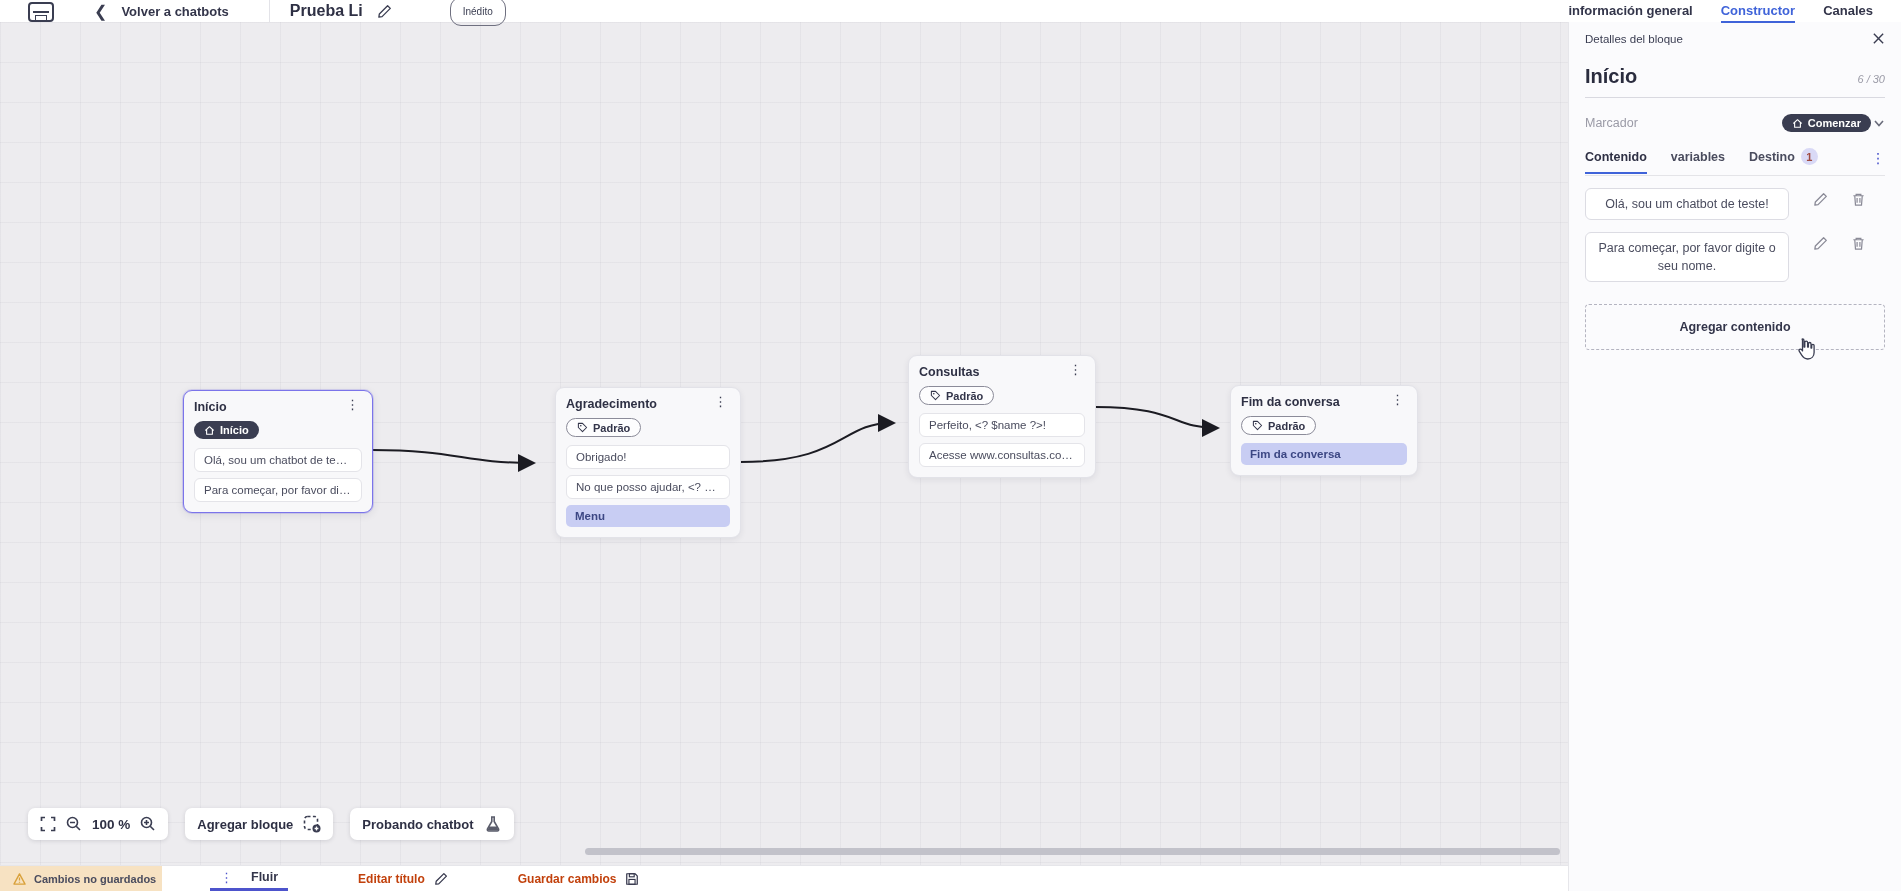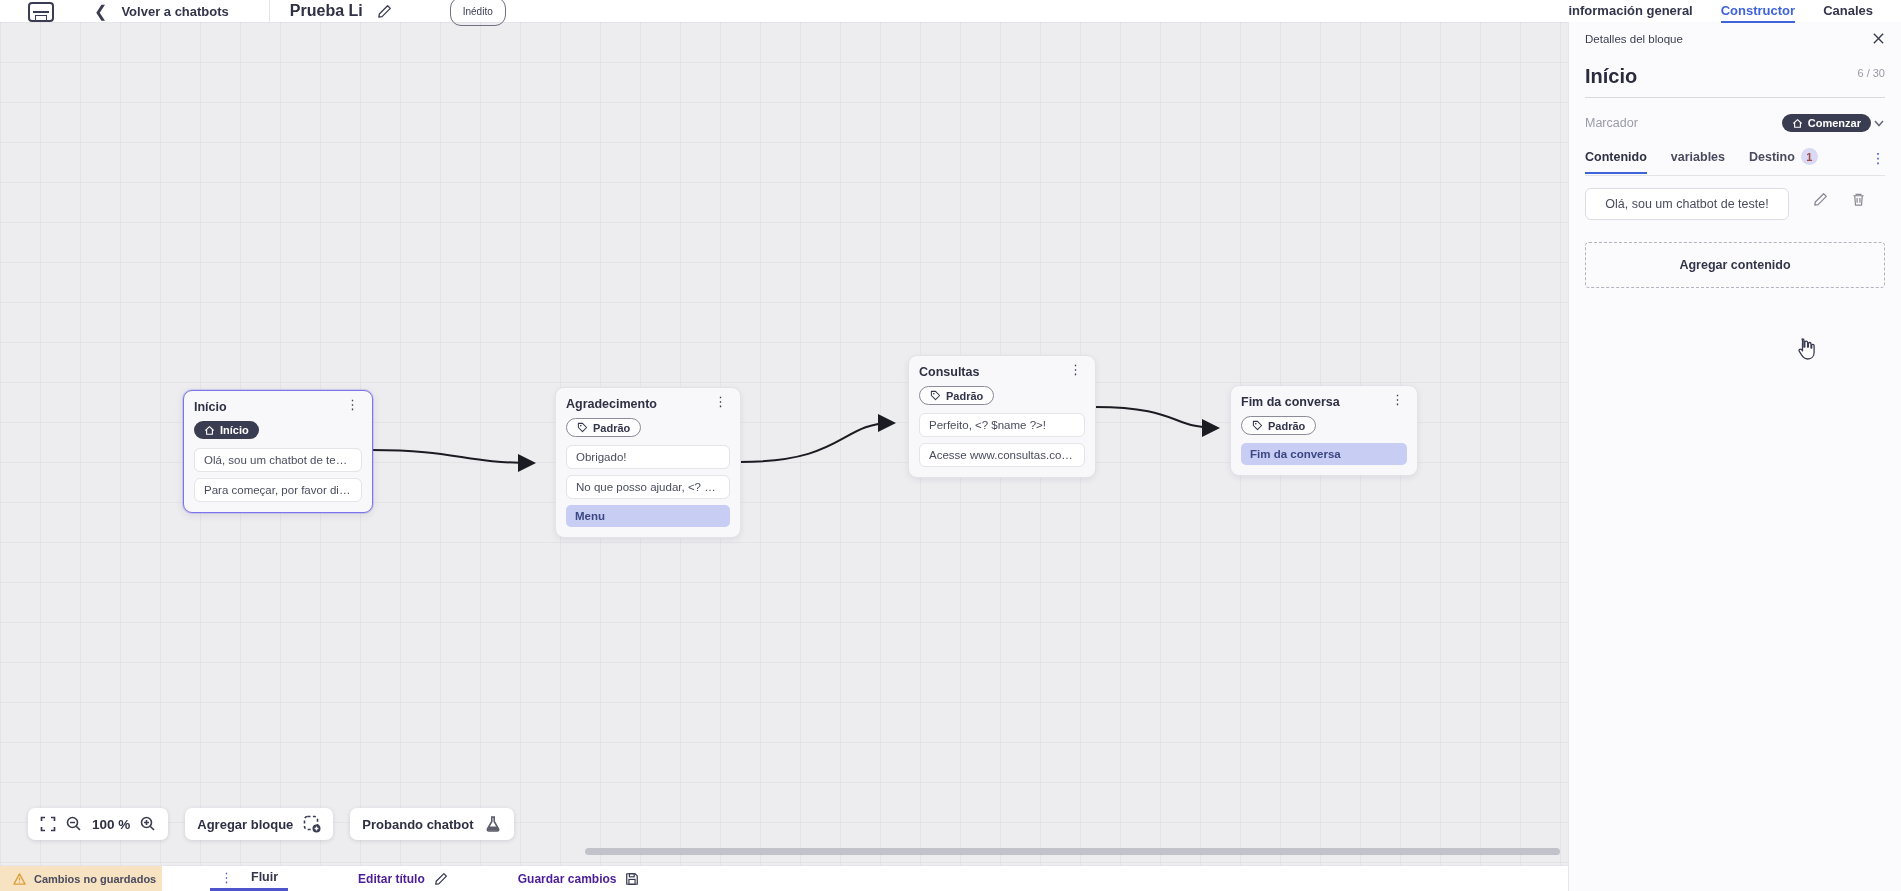--- a/index.html
+++ b/index.html
@@ -70,21 +70,21 @@
   
   .panel { position:absolute; left:1568px; top:22px; width:333px; height:869px;
     background:#fbfbfd; border-left:1px solid #e6e6ea; z-index:20; padding:0 16px;text-align:center; }
   .panel-head { display:flex; align-items:center; justify-content:space-between;
     padding:10px 0 8px 0; }
   .panel-head-label { font-size:11.5px; color:#3a3d51; }
   .close-x { width:13px; height:13px; cursor:pointer; }
   .block-title-row { display:flex; align-items:flex-start; justify-content:space-between;
     margin-top:12px; border-bottom:1px solid #d9d9e0; padding-bottom:9px; }
   .block-title { font-size:20px; font-weight:700; color:#2a2c3e; }
-  .char-counter { font-size:11px; color:#9a9aa6; margin-top:2px; }
+  .char-counter { font-size:11px; color:#9a9aa6; margin-top:8px;font-style:italic; }
   .marker-row { display:flex; align-items:center; justify-content:space-between; margin-top:16px; }
   .marker-label { font-size:12.5px; color:#9a9aa6; }
   .marker-value-wrap { display:flex; align-items:center; gap:2px; }
   .chev-down { width:12px; height:12px; }
   .panel-tabs { display:flex; align-items:center; margin-top:16px; gap:24px;
     border-bottom:1px solid #e4e4e8; }
   .panel-tab { font-size:12.5px; font-weight:700; color:#4a4c5e; padding-bottom:8px;
     border-bottom:2px solid transparent; cursor:pointer; display:flex; align-items:center; gap:6px; }
   .panel-tab.active { color:#2e3044; border-bottom-color:#3f63d9; }
   .count-badge { width:17px; height:17px; border-radius:50%; background:#d9d9f6;
@@ -106,21 +106,21 @@
   .bottombar { position:absolute; left:0; top:865px; width:1568px; height:26px; background:#fff;
     border-top:1px solid #e6e6ea; display:flex; align-items:stretch; z-index:30;gap:40px; }
   .unsaved-chip { width:162px; background:#f7e2c2; display:flex; align-items:center; gap:8px;
     padding-left:13px; font-size:11px; font-weight:700; color:#4a4c5e; }
   .warn-ico { width:13px; height:12px; }
   .flow-tab-group { display:flex; align-items:center; gap:18px; margin-left:8px; padding:0 10px;
     border-bottom:3px solid #4d54cc; cursor:pointer; }
   .bb-kebab { color:#4d54cc; font-size:13px; }
   .flow-label { font-size:12.5px; font-weight:700; color:#33354a; }
   .bb-item { display:flex; align-items:center; gap:9px; margin-left:30px; font-size:12px;
-    font-weight:700; color:#4c1d95; cursor:pointer; }
+    font-weight:700; color:#c2410c; cursor:pointer; }
   .bb-icon { width:14px; height:14px; }
 </style>
 </head>
 <body>
 
 <div class="topbar">
   <div class="logo-box"></div>
   <span class="back-chevron">❮</span>
   <span class="back-label">Volver a chatbots</span>
   <div class="tb-divider"></div>
@@ -302,20 +302,31 @@
     <div class="row-icons">
       <svg class="row-icon" viewBox="0 0 16 16">
         <path d="M11.3 1.8 L14.2 4.7 L5.4 13.5 L2 14 L2.5 10.6 Z" fill="none" stroke="#8a8a97" stroke-width="1.4" stroke-linejoin="round"></path>
       </svg>
       <svg class="row-icon" viewBox="0 0 16 16">
         <path d="M2.5 4 H13.5 M5.5 4 V2.5 H10.5 V4 M4 4 L4.8 14 H11.2 L12 4 M6.5 6.5 V11.5 M9.5 6.5 V11.5" fill="none" stroke="#8a8a97" stroke-width="1.3"></path>
       </svg>
     </div>
   </div>
 
+  <div class="content-row">
+    <div class="content-card">Para começar, por favor digite o seu nome.</div>
+    <div class="row-icons">
+      <svg class="row-icon" viewBox="0 0 16 16">
+        <path d="M11.3 1.8 L14.2 4.7 L5.4 13.5 L2 14 L2.5 10.6 Z" fill="none" stroke="#8a8a97" stroke-width="1.4" stroke-linejoin="round"></path>
+      </svg>
+      <svg class="row-icon" viewBox="0 0 16 16">
+        <path d="M2.5 4 H13.5 M5.5 4 V2.5 H10.5 V4 M4 4 L4.8 14 H11.2 L12 4 M6.5 6.5 V11.5 M9.5 6.5 V11.5" fill="none" stroke="#8a8a97" stroke-width="1.3"></path>
+      </svg>
+    </div>
+  </div>
 
   <div class="add-content">Agregar contenido</div>
 
   <svg class="cursor-hand" viewBox="0 0 24 26">
     <path d="M9 2 C9.9 2 10.5 2.7 10.5 3.5 V10 H11.3 V5.5 C11.3 4.7 11.9 4.1 12.7 4.1 C13.5 4.1 14.1 4.7 14.1 5.5 V10 H14.9 V6.8 C14.9 6.1 15.5 5.5 16.2 5.5 C16.9 5.5 17.5 6.1 17.5 6.8 V11 H18.2 V8.6 C18.2 7.9 18.7 7.4 19.4 7.4 C20.1 7.4 20.6 7.9 20.6 8.6 V15.5 C20.6 19.1 18.2 22 14.2 22 C11 22 9.6 20.4 8.2 18.2 L5.7 14.2 C5.3 13.6 5.5 12.8 6.1 12.4 C6.8 11.9 7.6 12.1 8.1 12.7 L9 13.9 V3.5 C9 2.7 8.2 2 9 2 Z" transform="translate(-1.5,0)" fill="#fff" stroke="#3a3d51" stroke-width="1.3" stroke-linejoin="round"></path>
   </svg>
 </div>
 
 <div class="bottombar">
   <div class="unsaved-chip">

